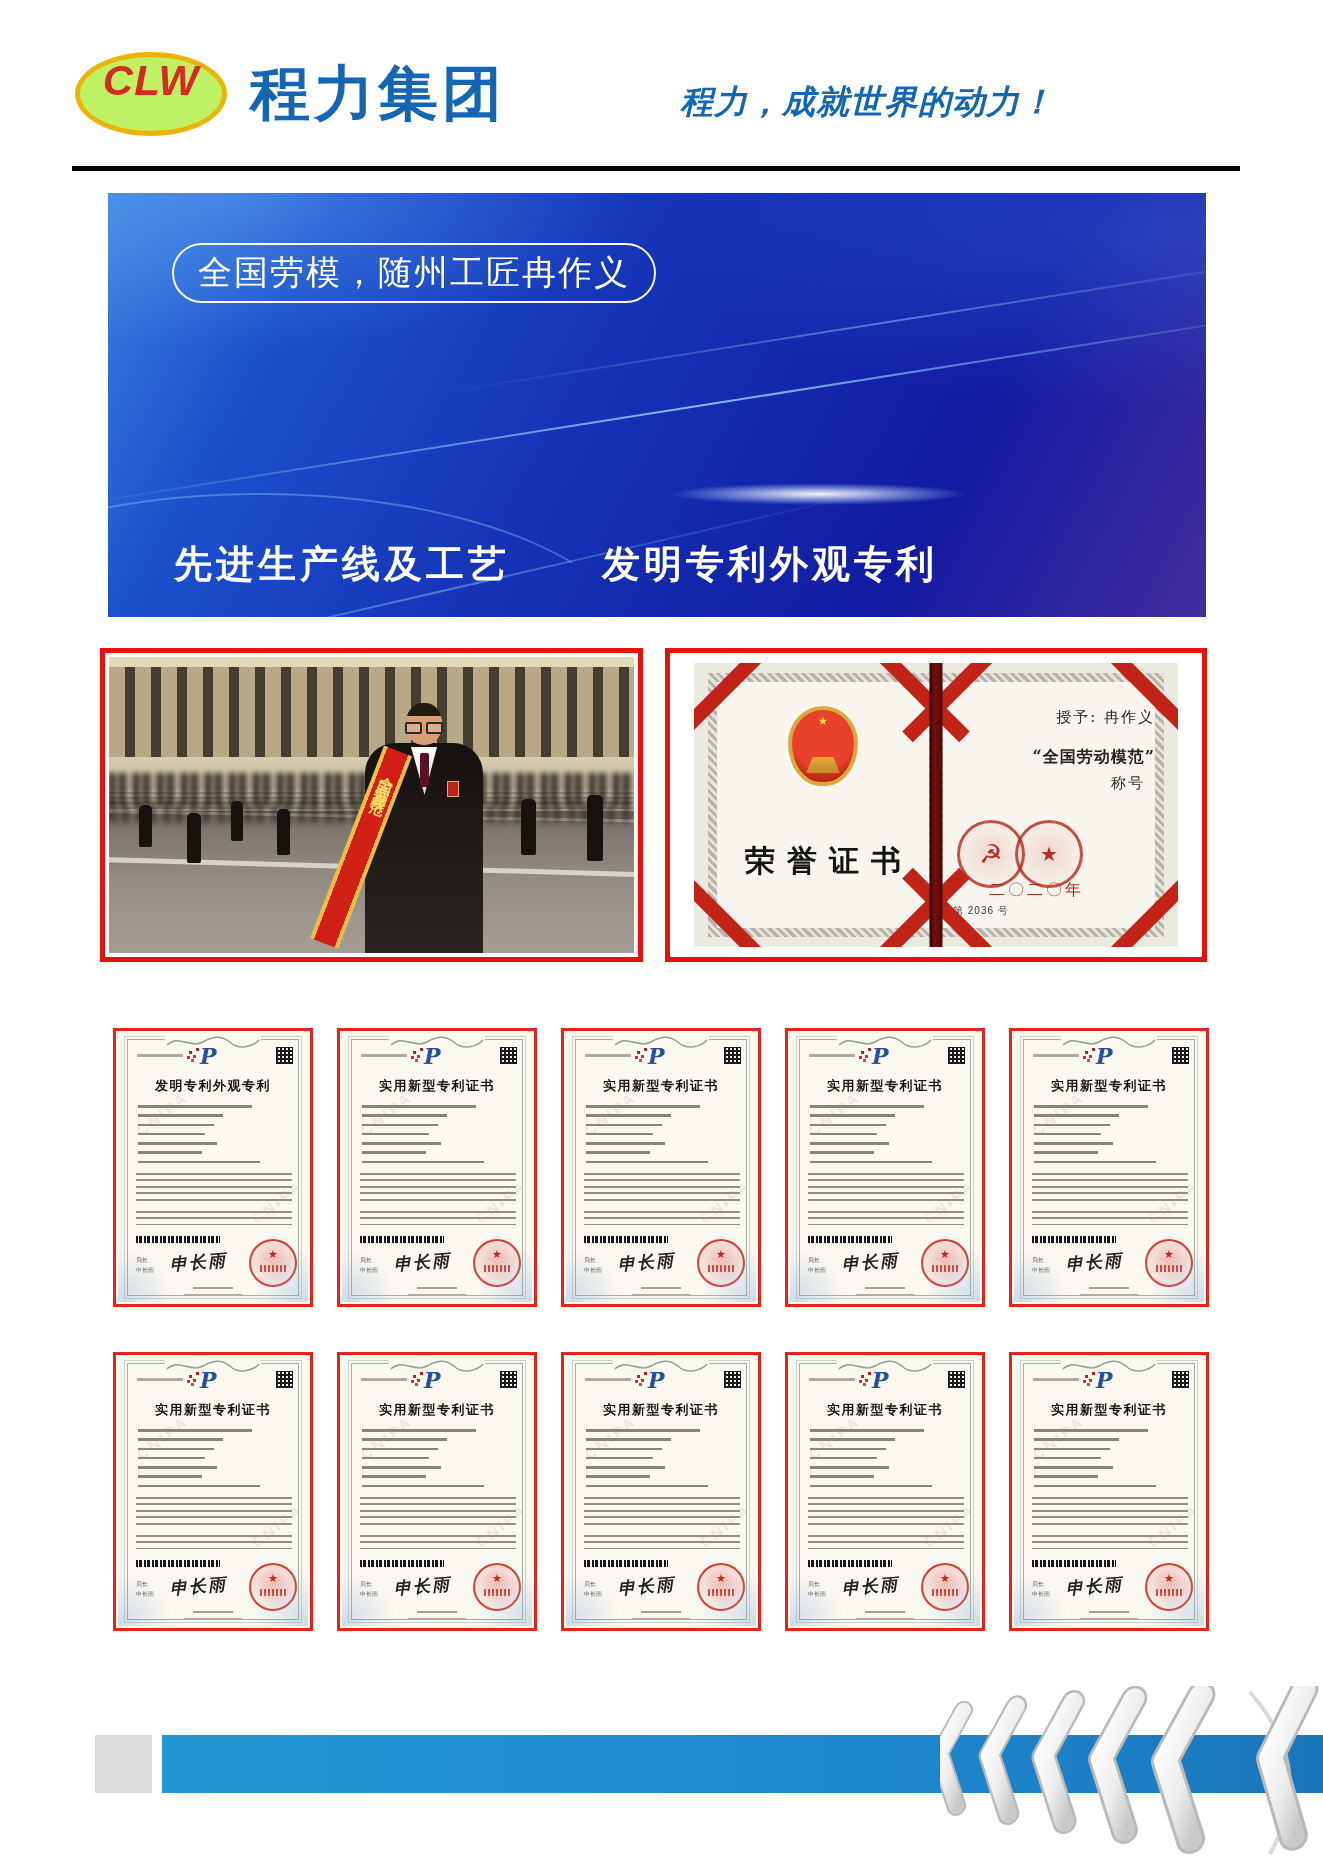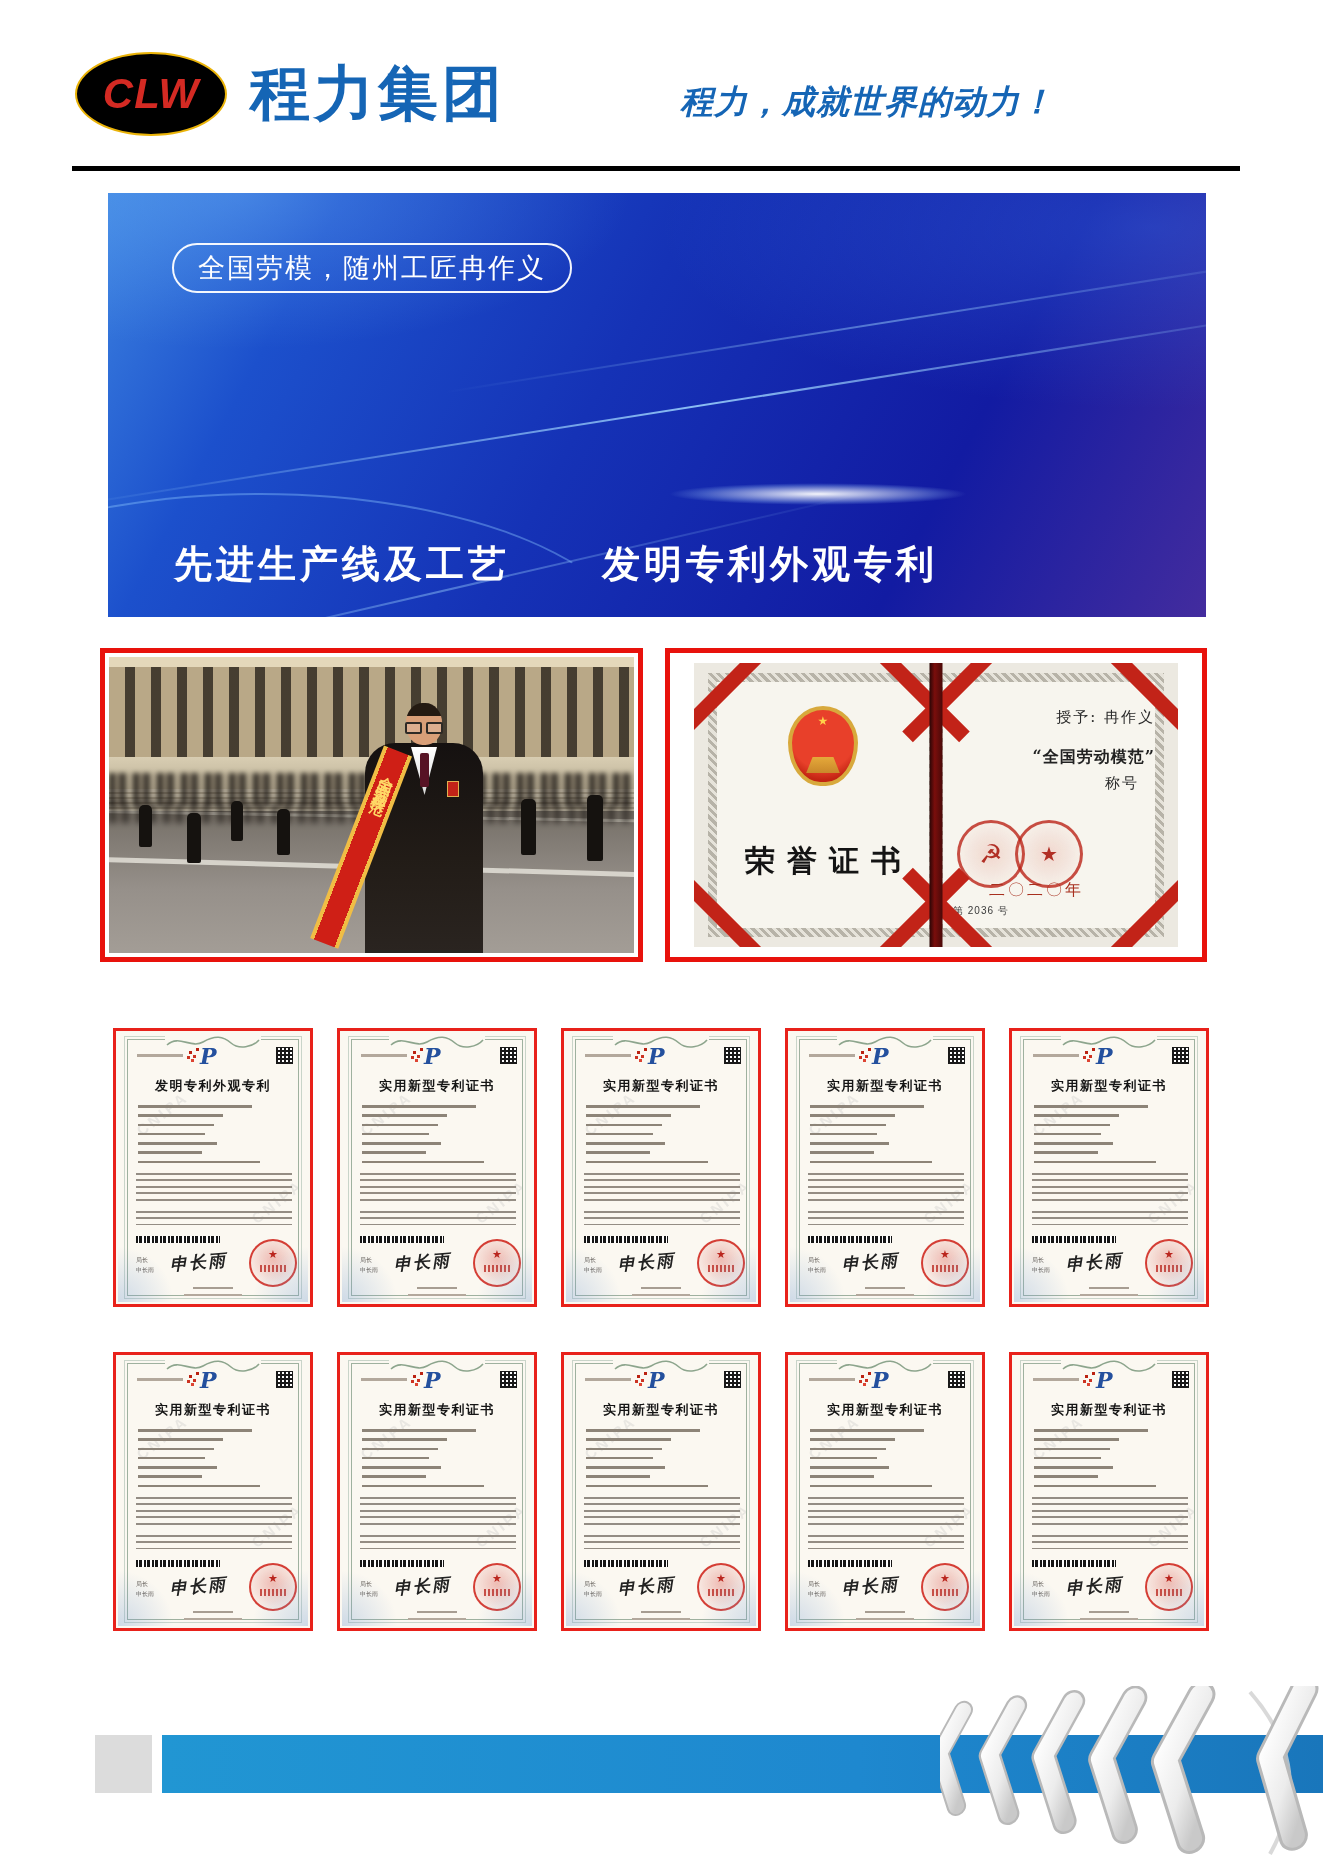--- a/index.html
+++ b/index.html
@@ -1,43 +1,43 @@
 <!DOCTYPE html>
 <html><head>
 <meta charset="utf-8">
 <style>
   html,body{margin:0;padding:0;background:#fff;}
   .page{position:relative;width:1323px;height:1871px;background:#fff;overflow:hidden;
         font-family:"Liberation Sans",sans-serif;}
 
   
   .hdr-logo{position:absolute;left:75px;top:52px;display:flex;align-items:center;gap:16px;}
-  .logo-ellipse{width:152px;height:84px;border:2px solid #eab308;border-radius:50%;
-                display:flex;align-items:center;justify-content:center;background:#000000;box-sizing:border-box;}
+  .logo-ellipse{width:152px;height:84px;border:5px solid #eab308;border-radius:50%;
+                display:flex;align-items:flex-start;justify-content:center;background:#bef264;box-sizing:border-box;}
   .logo-ellipse b{font:italic 900 42px "Liberation Sans",sans-serif;color:#d42a23;letter-spacing:1px;}
   .logo-name{font-weight:900;font-size:60px;color:#1565b5;letter-spacing:4px;margin-left:7px;}
   .slogan{position:absolute;left:668px;top:80px;width:400px;font:italic 700 33px "DejaVu Serif",serif;
           color:#1565b5;letter-spacing:1px;white-space:nowrap;margin-left:12px;}
   .divider{position:absolute;left:72px;top:166px;width:1168px;height:5px;background:#000;}
 
   
   .banner{position:absolute;left:108px;top:193px;width:1098px;height:424px;overflow:hidden;
           background:
             radial-gradient(ellipse 600px 240px at 12% 0%,rgba(120,190,255,.35),transparent 65%),
             radial-gradient(ellipse 700px 260px at 95% 8%,rgba(70,140,255,.30),transparent 70%),
             linear-gradient(118deg,#3c82e0 0%,#1c50cc 18%,#1532b6 45%,#121ba2 75%,#432c9e 100%);}
   .streak{position:absolute;height:2px;background:linear-gradient(90deg,transparent,rgba(160,215,255,.85),transparent);
           transform:rotate(-9deg);}
   .s1{top:212px;left:-60px;width:1300px;}
   .s2{top:128px;left:330px;width:900px;opacity:.55;}
   .s3{top:398px;left:-120px;width:900px;opacity:.5;transform:rotate(-13deg);}
   .arc{position:absolute;width:760px;height:320px;left:-230px;bottom:-200px;border-radius:50%;
        border:2px solid transparent;border-top:2px solid rgba(140,200,255,.4);}
   .badge{position:absolute;left:64px;top:50px;padding:5px 24px;border:2px solid rgba(255,255,255,.95);
-         border-radius:30px;color:#fff;font-size:27px;letter-spacing:2px;}
+         border-radius:30px;color:#fff;font-size:34px;letter-spacing:2px;}
   .headline{position:absolute;left:88px;top:148px;white-space:nowrap;font-weight:900;font-size:102px;
             letter-spacing:3px;
             background:linear-gradient(180deg,#ffe37a 0%,#ffc93e 40%,#f2930c 100%);
             -webkit-background-clip:text;background-clip:text;color:transparent;
             filter:drop-shadow(3px 5px 2px rgba(30,20,90,.65)) drop-shadow(0 1px 0 rgba(255,255,255,.25));}
   .hgap{display:inline-block;width:86px;}
   .flare{position:absolute;left:560px;top:290px;width:300px;height:22px;
          background:radial-gradient(ellipse at center,rgba(255,255,255,.95),rgba(180,220,255,.25) 55%,transparent 70%);}
   .subline{position:absolute;left:66px;top:346px;color:#fff;font-weight:700;font-size:38px;letter-spacing:4px;}
   .subline span + span{margin-left:92px;}
@@ -96,21 +96,21 @@
           background:radial-gradient(circle at 50% 38%,#e8402a 0 58%,#c32413 78%);
           border:4px solid #d8a93c;border-radius:50% 50% 46% 46%/46% 46% 54% 54%;}
   .emblem::before{content:"★";position:absolute;top:4px;left:50%;transform:translateX(-50%);
           color:#ffd24a;font-size:12px;}
   .emblem::after{content:"";position:absolute;left:11px;right:11px;bottom:9px;height:16px;
           background:linear-gradient(180deg,#e5a93a,#c9882a);clip-path:polygon(8% 100%,24% 0,76% 0,92% 100%);}
   .cover-title{position:absolute;bottom:46px;width:100%;text-align:center;text-indent:12px;
                font:600 30px "DejaVu Serif",serif;letter-spacing:12px;color:#141414;}
   .rp-line1{margin:26px 0 0 12px;font:500 15px "DejaVu Serif",serif;color:#2a2a2a;letter-spacing:2px;}
   .rp-line2{margin:20px 0 0 30px;font:600 16px "DejaVu Serif",serif;color:#222;letter-spacing:1px;}
-  .rp-line3{margin:6px 16px 0 12px;font:500 15px "DejaVu Serif",serif;color:#2a2a2a;letter-spacing:2px;}
+  .rp-line3{margin:6px 10px 0 12px;font:500 15px "DejaVu Serif",serif;color:#2a2a2a;letter-spacing:2px;}
   .seals{position:absolute;left:14px;top:138px;display:flex;align-items:center;}
   .sealBig{width:62px;height:62px;border:3px solid rgba(186,36,24,.8);border-radius:50%;
            background:radial-gradient(circle,rgba(210,60,40,.16),rgba(210,60,40,.03) 70%);
            display:flex;align-items:center;justify-content:center;color:rgba(170,28,18,.9);}
   .sealBig.second{margin-left:-10px;}
   .sealBig.first::before{content:"☭";font-size:26px;}
   .sealBig.second::before{content:"★";font-size:20px;}
   .rp-date{position:absolute;left:46px;top:198px;color:#a8301f;font-size:16px;letter-spacing:3px;}
   .rp-serial{position:absolute;left:10px;bottom:10px;font-size:10px;color:#3a3a3a;letter-spacing:1px;}
 

